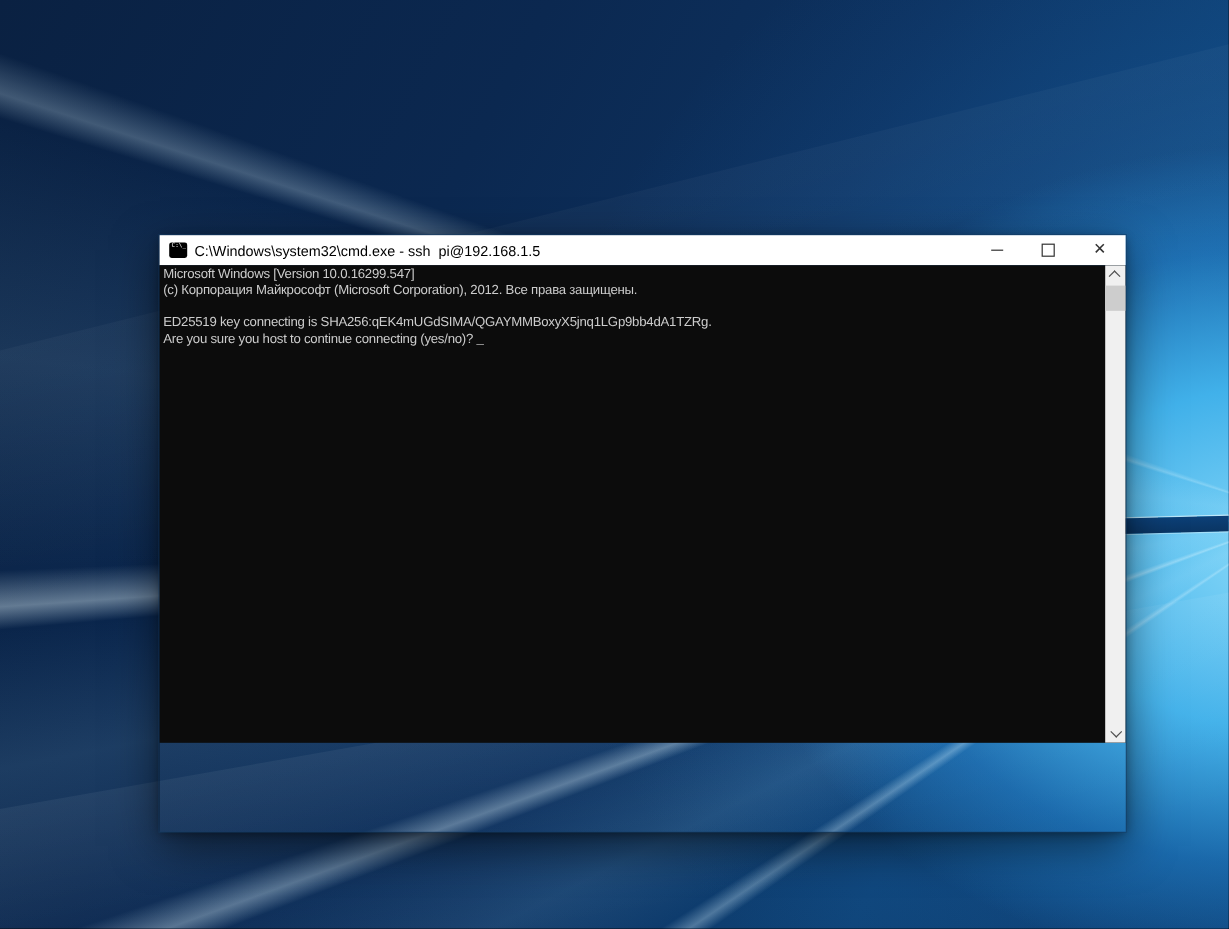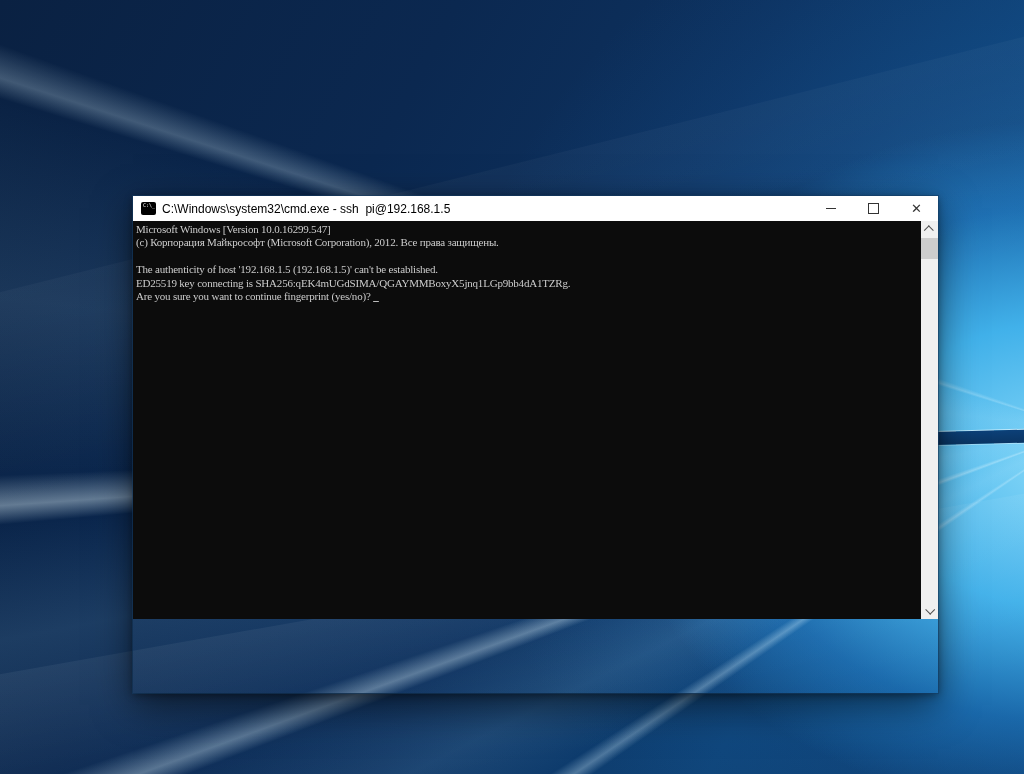--- a/index.html
+++ b/index.html
@@ -52,21 +52,21 @@
   .title-text{font-size:12px;color:#000;white-space:pre;overflow:hidden;flex:1 1 auto;}
   .controls{display:flex;height:100%;flex:0 0 auto;}
   .ctl{width:43px;height:100%;display:flex;align-items:center;justify-content:center;
     color:#222;cursor:default;}
   .ctl.min span{display:block;width:10px;height:1px;background:#333;}
   .ctl.max span{display:block;width:9px;height:9px;border:1px solid #333;}
   .ctl.close{font-size:13px;color:#333;font-family:"DejaVu Sans",sans-serif;}
 
   .console{position:relative;height:398px;background:#0c0c0c;overflow:hidden;}
   .console-text{position:absolute;left:3px;top:2px;right:20px;
-    font-family:Liberation Serif, serif;font-size:11px;line-height:13.4px;
+    font-family:Liberation Sans, sans-serif;font-size:11px;line-height:13.4px;
     color:#cccccc;letter-spacing:-0.2px;}
   .console-line{height:13.4px;white-space:pre;}
   .cursor{font-weight:bold;color:#f2f2f2;}
 
   
   .sbar{position:absolute;top:0;right:0;width:17px;height:100%;background:#f0f0f0;}
   .sbtn{position:absolute;left:0;width:17px;height:17px;display:flex;align-items:center;justify-content:center;}
   .sbtn.up{top:0;} .sbtn.down{bottom:0;}
   .chev{width:6px;height:6px;border-left:1.5px solid #505050;border-top:1.5px solid #505050;}
   .chev.u{transform:rotate(45deg) translateY(1px);}
@@ -99,23 +99,22 @@
           </div>
         <div class="ctl close">✕</div>
       </div>
     </div>
 
     <div class="console">
       <div class="console-text">
         <div class="console-line">Microsoft Windows [Version 10.0.16299.547]</div>
         <div class="console-line">(c) Корпорация Майкрософт (Microsoft Corporation), 2012. Все права защищены.</div>
         <div class="console-line"></div>
-        <div class="console-line">The authenticity of host '192.168.1.5 (192.168.1.5)' can't be established.</div>
         <div class="console-line">ED25519 key connecting is SHA256:qEK4mUGdSIMA/QGAYMMBoxyX5jnq1LGp9bb4dA1TZRg.</div>
-        <div class="console-line"><span>Are you sure you want to continue fingerprint (yes/no)? </span><span class="cursor">_</span></div>
+        <div class="console-line"><span>Are you sure you host to continue connecting (yes/no)? </span><span class="cursor">_</span></div>
       </div>
 
       <div class="sbar">
         <div class="sbtn up">
           <span class="chev u"></span>
         </div>
         <div class="sthumb"></div>
         <div class="sbtn down">
           <span class="chev d"></span>
         </div>

